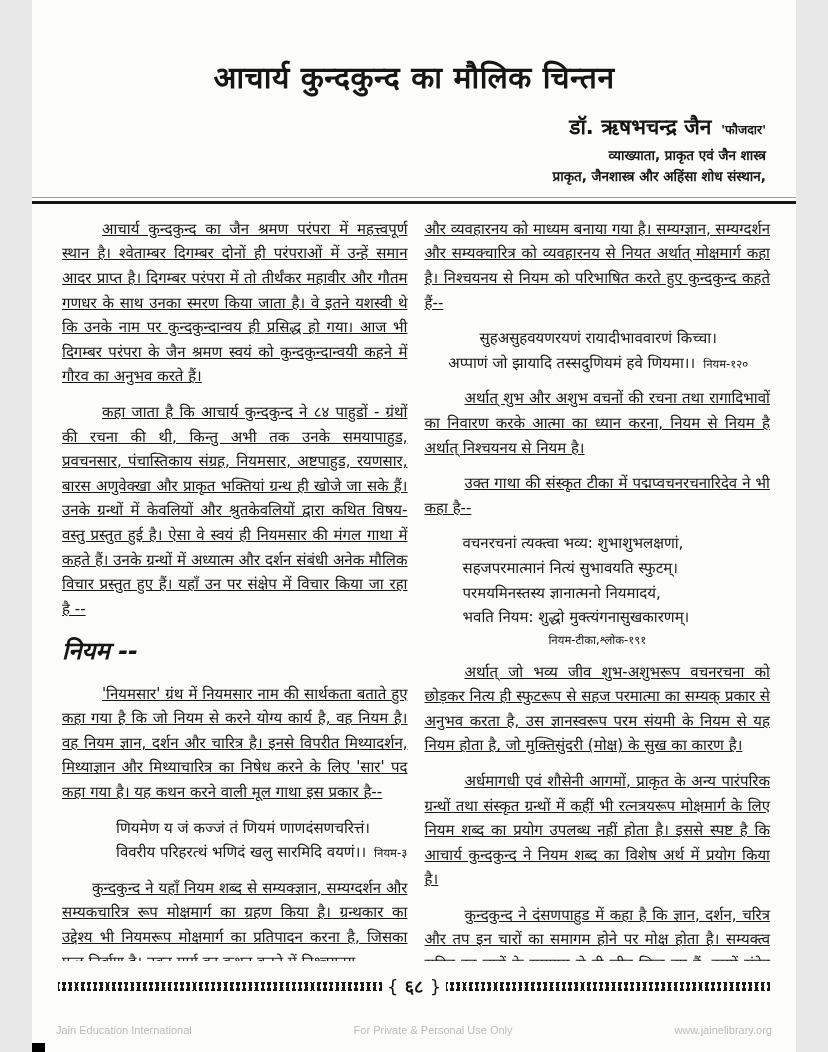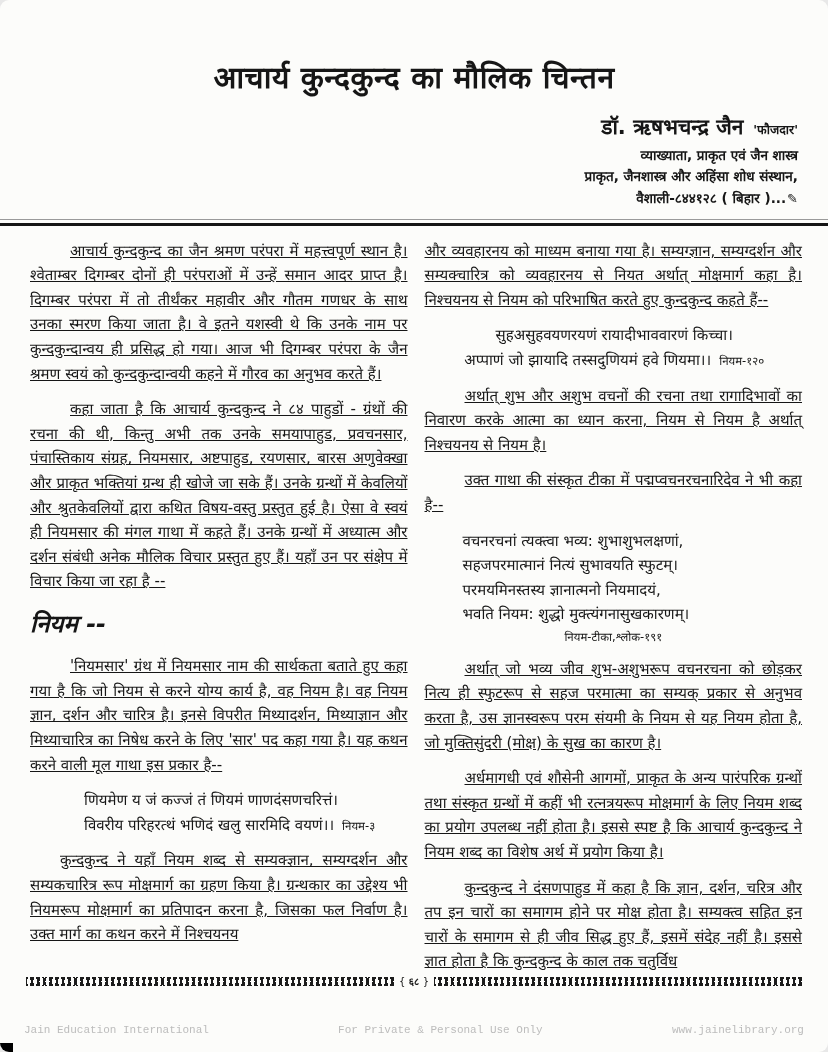--- a/index.html
+++ b/index.html
@@ -1,20 +1,19 @@
 <!DOCTYPE html>
 <html><head>
 <meta charset="utf-8">
 <style>
   html,body { margin:0; padding:0; background:#e8e8e8; }
   .page {
-    width:828px; height:1052px; margin:0 auto; position:relative;
+    width:764px; height:1052px; margin:0 auto; position:relative;
     background:#fcfcfa; color:#161616; overflow:hidden;
     font-family:"DejaVu Sans", sans-serif;
-    border-radius:9px;
   }
   .title {
     margin:0; padding-top:56px; text-align:center;
     font-size:30px; font-weight:bold; letter-spacing:0.5px;
   }
   .author-block {
     text-align:right; padding:14px 30px 0 0;
     font-weight:bold; font-size:13.5px; line-height:1.6;
   }
   .author-name { font-size:21px; }
@@ -44,50 +43,47 @@
     position:absolute; left:26px; right:26px; top:974px;
     display:flex; align-items:center;
   }
   .wave {
     flex:1; height:9px;
     background:
       repeating-linear-gradient(105deg, #1c1c1c 0 2px, transparent 2px 6px),
       repeating-linear-gradient(75deg,  #1c1c1c 0 2px, transparent 2px 6px);
   }
   .pageno {
-    font-size:10px; padding:0 5px; white-space:nowrap; font-weight:bold;
+    font-size:18px; padding:0 5px; white-space:nowrap; font-weight:bold;
   }
   .pageno .bracket { font-weight:normal; }
   .page-footer {
     position:absolute; left:24px; right:24px; top:1024px;
     display:flex; justify-content:space-between;
     color:#bcbcbc; font-size:11px;
-    font-family:Liberation Mono, monospace;
+    font-family:Liberation Sans, sans-serif;
   }
   .corner-mark {
     position:absolute; left:0; bottom:0; width:13px; height:9px; background:#000;
   }
 </style>
 </head>
 <body>
 
 <div class="page">
 
   <h1 class="title">आचार्य कुन्दकुन्द का मौलिक चिन्तन</h1>
 
   <div class="author-block">
     <div>
       <span class="author-name">डॉ. ऋषभचन्द्र जैन</span>
       <span class="author-alias">'फौजदार'</span>
     </div>
     <div>व्याख्याता, प्राकृत एवं जैन शास्त्र</div>
     <div>प्राकृत, जैनशास्त्र और अहिंसा शोध संस्थान,</div>
-    <div>
-      <span>वैशाली-८४४१२८ ( बिहार )...</span><span class="pen">✎</span>
-    </div>
   </div>
 
   <div class="rule"></div>
 
   <div class="columns">
 
     <div class="col">
       <p class="indent">आचार्य कुन्दकुन्द का जैन श्रमण परंपरा में महत्त्वपूर्ण स्थान है। श्वेताम्बर दिगम्बर दोनों ही परंपराओं में उन्हें समान आदर प्राप्त है। दिगम्बर परंपरा में तो तीर्थंकर महावीर और गौतम गणधर के साथ उनका स्मरण किया जाता है। वे इतने यशस्वी थे कि उनके नाम पर कुन्दकुन्दान्वय ही प्रसिद्ध हो गया। आज भी दिगम्बर परंपरा के जैन श्रमण स्वयं को कुन्दकुन्दान्वयी कहने में गौरव का अनुभव करते हैं।</p>
       <p class="indent">कहा जाता है कि आचार्य कुन्दकुन्द ने ८४ पाहुडों - ग्रंथों की रचना की थी, किन्तु अभी तक उनके समयापाहुड, प्रवचनसार, पंचास्तिकाय संग्रह, नियमसार, अष्टपाहुड, रयणसार, बारस अणुवेक्खा और प्राकृत भक्तियां ग्रन्थ ही खोजे जा सके हैं। उनके ग्रन्थों में केवलियों और श्रुतकेवलियों द्वारा कथित विषय-वस्तु प्रस्तुत हुई है। ऐसा वे स्वयं ही नियमसार की मंगल गाथा में कहते हैं। उनके ग्रन्थों में अध्यात्म और दर्शन संबंधी अनेक मौलिक विचार प्रस्तुत हुए हैं। यहाँ उन पर संक्षेप में विचार किया जा रहा है --</p>
       <div class="section-heading">नियम --</div>

